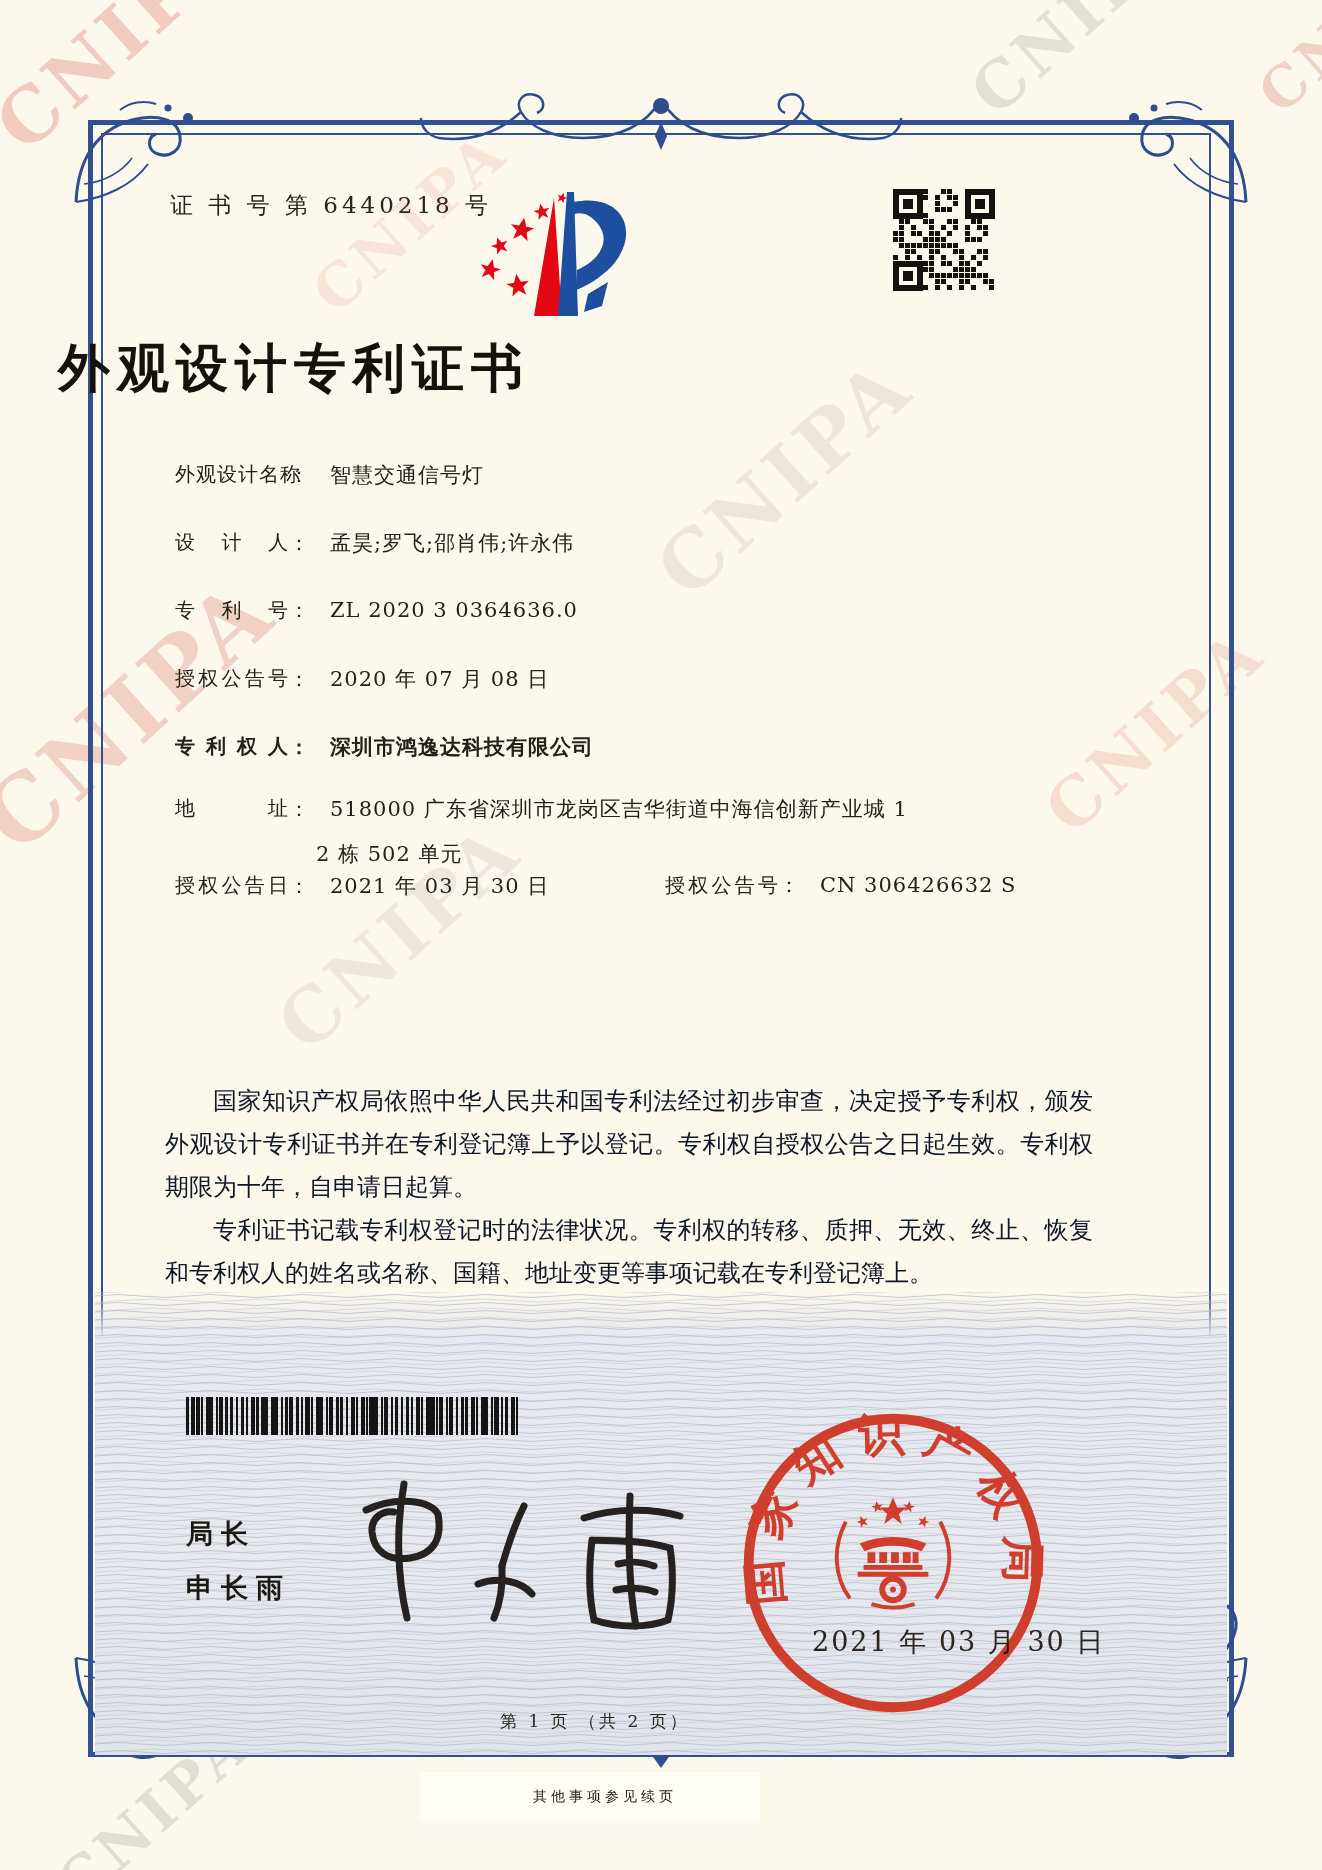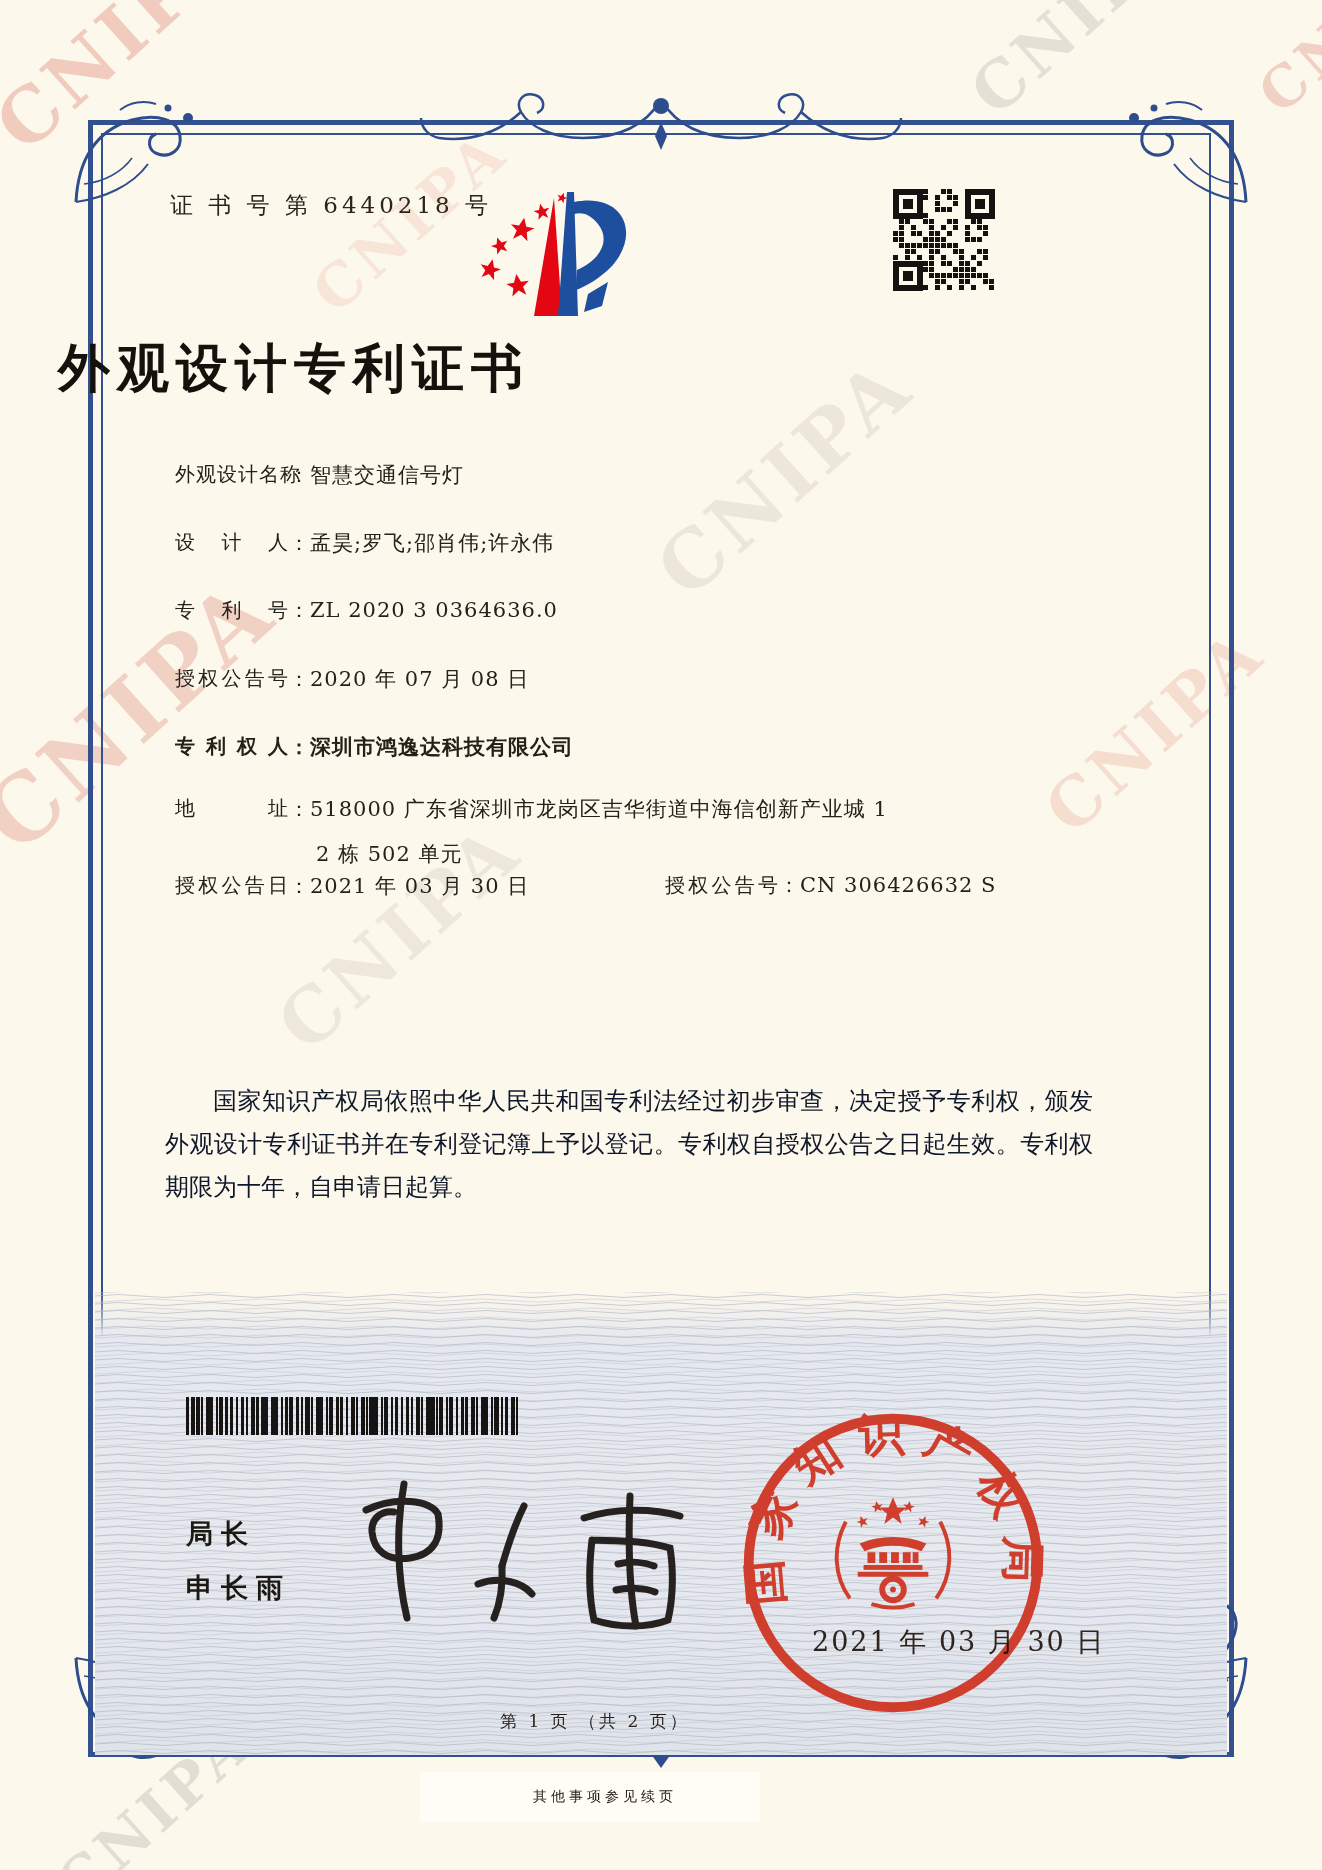--- a/index.html
+++ b/index.html
@@ -29,21 +29,21 @@
   .logo{left:470px;top:184px;}
   .qr{left:893px;top:184px;width:102px;height:112px;}
   .title{left:58px;top:334px;width:1000px;text-align:left;font-size:52px;font-weight:700;
          letter-spacing:7px;color:#15110c;}
 
   
   .fields{left:175px;top:0;width:940px;}
   .frow{position:absolute;left:0;font-size:21px;white-space:nowrap;color:#26201a;letter-spacing:1px;}
   .fl{display:inline-block;width:114px;font-size:20px;text-align:justify;text-align-last:justify;vertical-align:top;}
   .fc{font-size:20px;}
-  .fv{margin-left:0;}
+  .fv{margin-left:20px;}
   .fv2{display:block;margin-left:141px;margin-top:17px;}
   .r1{top:461px;} .r2{top:529px;} .r3{top:597px;} .r4{top:665px;} .r5{top:733px;font-weight:bold;}
   .r6{top:795px;} .r7{top:872px;}
   .pair2{position:absolute;left:490px;top:0;white-space:nowrap;}
 
   
   .paras{left:165px;top:1080px;width:928px;font-size:24px;line-height:43px;text-align:justify;color:#0f172a;}
   .paras p{margin:0;text-indent:2em;}
 
   
@@ -325,20 +325,21 @@
       <span class="fv2">2 栋 502 单元</span>
     </div>
     <div class="frow r7">
       <span><span class="fl">授权公告日</span><span class="fc">：</span><span class="fv">2021 年 03 月 30 日</span></span>
       <span class="pair2"><span class="fl">授权公告号</span><span class="fc">：</span><span class="fv">CN 306426632 S</span></span>
     </div>
   </div>
 
   <div class="abs paras">
     <p>国家知识产权局依照中华人民共和国专利法经过初步审查，决定授予专利权，颁发外观设计专利证书并在专利登记簿上予以登记。专利权自授权公告之日起生效。专利权期限为十年，自申请日起算。</p>
+    <p>专利证书记载专利权登记时的法律状况。专利权的转移、质押、无效、终止、恢复和专利权人的姓名或名称、国籍、地址变更等事项记载在专利登记簿上。</p>
   </div>
 
   <div class="abs band">
     <svg width="1132" height="463">
       <defs>
         <pattern id="wv" width="92" height="8" patternUnits="userSpaceOnUse">
           <path d="M0 4 Q 23 1 46 4 T 92 4" fill="none" stroke="#a9b1c0" stroke-width="1" opacity="0.6"></path>
         </pattern>
         <pattern id="wv2" width="110" height="9" patternUnits="userSpaceOnUse" patternTransform="translate(30,4)">
           <path d="M0 4.5 Q 27.5 1.5 55 4.5 T 110 4.5" fill="none" stroke="#b8bfcc" stroke-width="1" opacity="0.45"></path>

